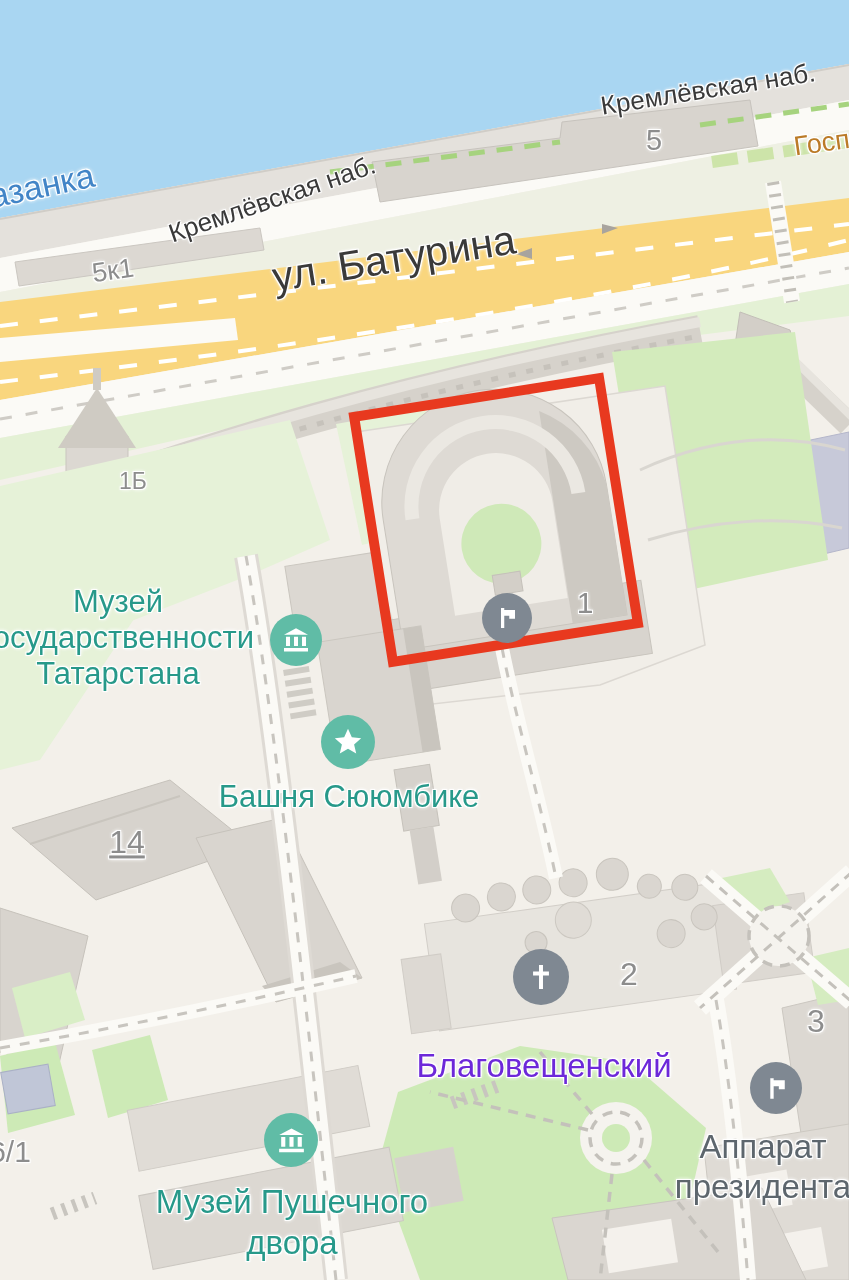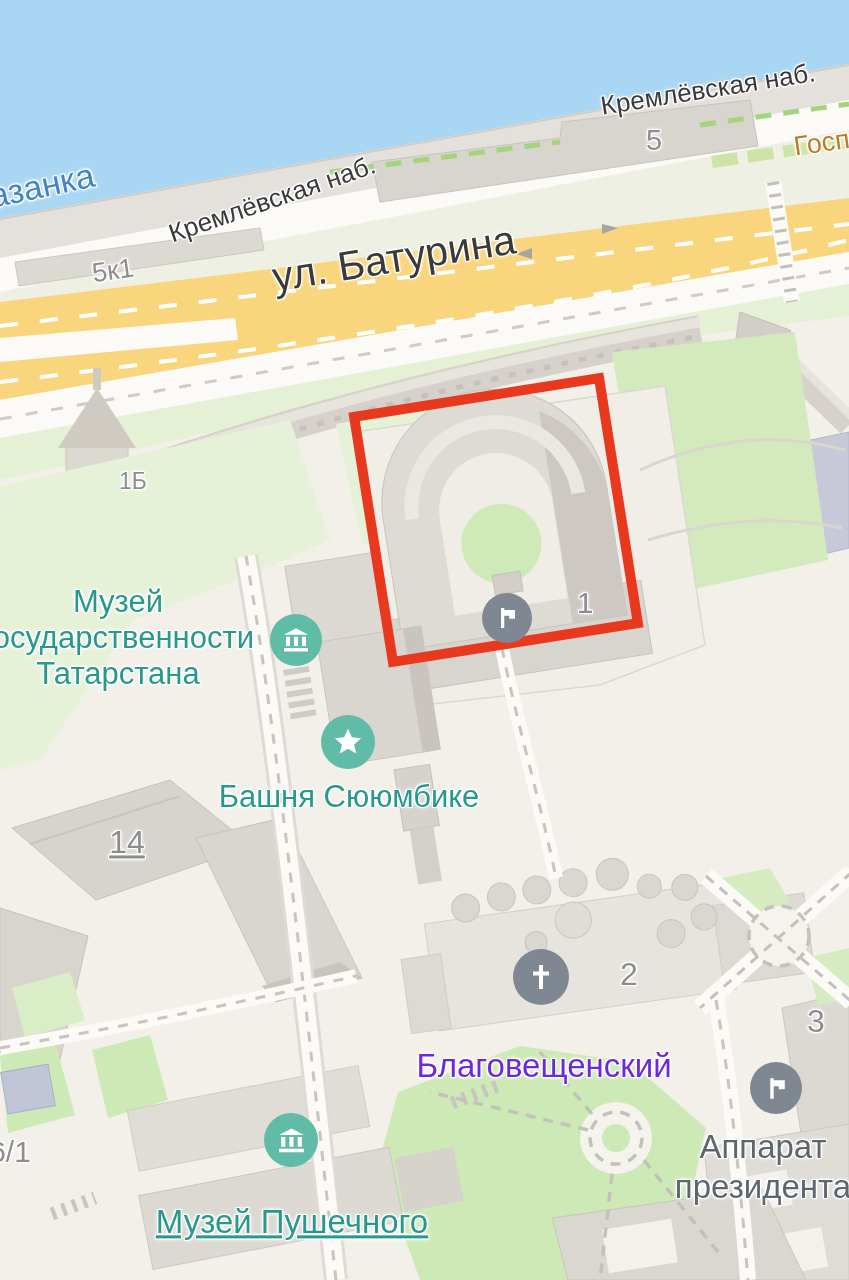--- a/index.html
+++ b/index.html
@@ -271,17 +271,18 @@
 
   <div class="lbl" style="left:544px;top:1054px;font-size:33px;color:#6d28d9;line-height:1.28;margin-top:12px;">
     <span>Благовещенский</span>
   </div>
 
   <div class="lbl" style="left:763px;top:1167px;font-size:33px;color:#5d666d;line-height:1.22;">
     <span>Аппарат</span>
     <span>президента</span>
   </div>
 
-  <div class="lbl teal-t" style="left:292px;top:1222px;font-size:33px;line-height:1.25;text-decoration:underline;">
+  <div class="lbl teal-t" style="left:292px;top:1222px;font-size:33px;line-height:1.25;">
     <span>Музей Пушечного</span>
+    <span>двора</span>
   </div>
 
 </div>
 
 </body></html>

